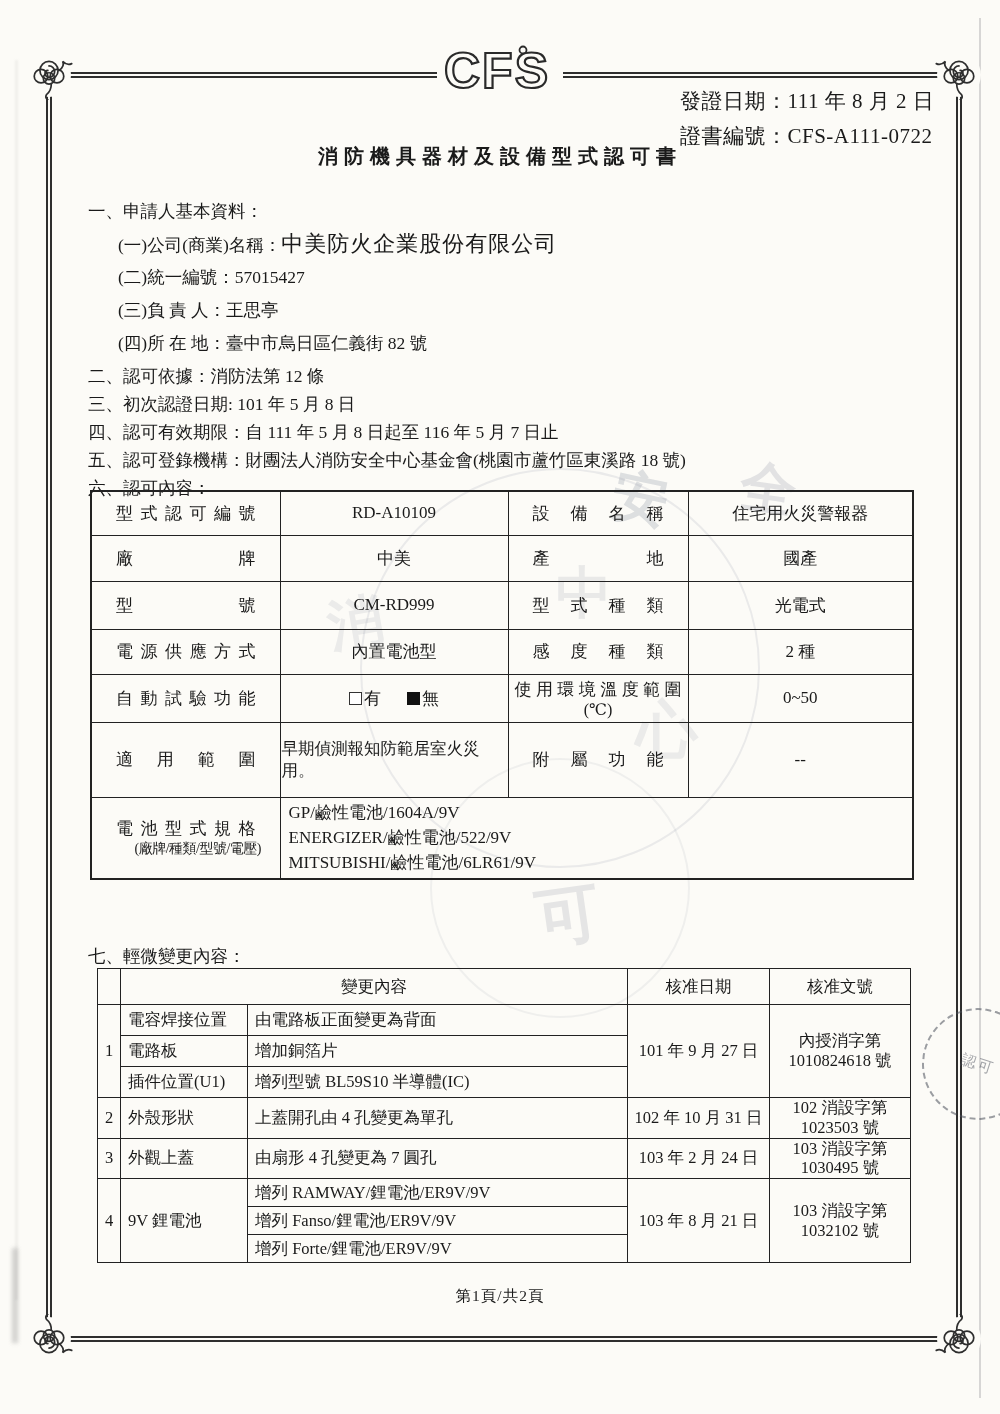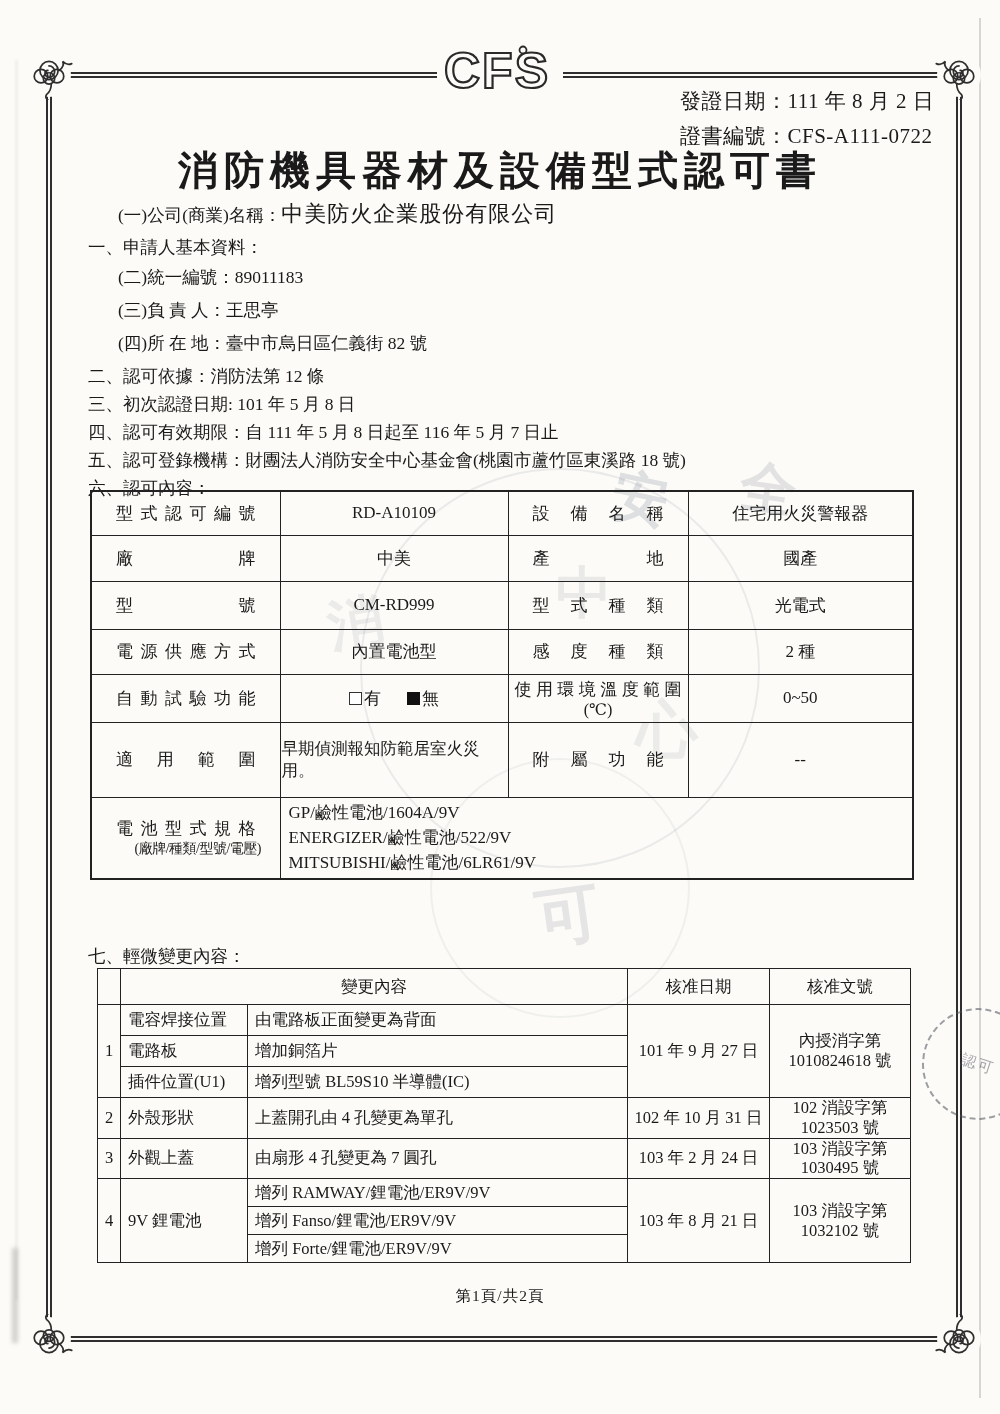--- a/index.html
+++ b/index.html
@@ -19,21 +19,21 @@
   .rose { position:absolute; width:50px; height:50px; }
   .rose svg { width:100%; height:100%; }
   .logo-box {
     position:absolute; left:437px; top:38px; width:126px; height:66px;
     background:#fcfbf7; display:flex; align-items:center; justify-content:center;
   }
   
   .hdr-meta { position:absolute; left:680px; top:84px; font-size:21px; line-height:1.65; letter-spacing:0.5px; }
   .doc-title {
     position:absolute; left:0; top:143px; width:1000px; text-align:center;
-    font-size:40px; font-weight:bold; letter-spacing:6px;
+    font-size:20px; font-weight:bold; letter-spacing:6px;
   }
   
   .info { position:absolute; left:88px; top:203px; width:846px; font-size:17.5px; }
   .info .row { line-height:1; }
   .h30{height:30px} .h33{height:33px} .h36{height:36px} .h28{height:28px}
   .indent { padding-left:30px; }
   .big-name { font-size:22px; letter-spacing:1px; }
   
   table { border-collapse:collapse; table-layout:fixed; }
   td { border:1.8px solid #222; vertical-align:middle; overflow:hidden; }
@@ -125,23 +125,23 @@
   </div>
 
   <div class="hdr-meta">
     <div>發證日期：111 年 8 月 2 日</div>
     <div>證書編號：CFS-A111-0722</div>
   </div>
 
   <div class="doc-title">消防機具器材及設備型式認可書</div>
 
   <div class="info">
+    <div class="row h30">一、申請人基本資料：</div>
     <div class="row h36 indent"><span>(一)公司(商業)名稱：</span><span class="big-name">中美防火企業股份有限公司</span></div>
-    <div class="row h30">一、申請人基本資料：</div>
-    <div class="row h33 indent">(二)統一編號：89011183</div>
+    <div class="row h33 indent">(二)統一編號：57015427</div>
     <div class="row h33 indent">(三)負 責 人：王思亭</div>
     <div class="row h33 indent">(四)所 在 地：臺中市烏日區仁義街 82 號</div>
     <div class="row h28">二、認可依據：消防法第 12 條</div>
     <div class="row h28">三、初次認證日期: 101 年 5 月 8 日</div>
     <div class="row h28">四、認可有效期限：自 111 年 5 月 8 日起至 116 年 5 月 7 日止</div>
     <div class="row h28">五、認可登錄機構：財團法人消防安全中心基金會(桃園市蘆竹區東溪路 18 號)</div>
     <div class="row h28">六、認可內容：</div>
   </div>
 
   <table class="t1">

